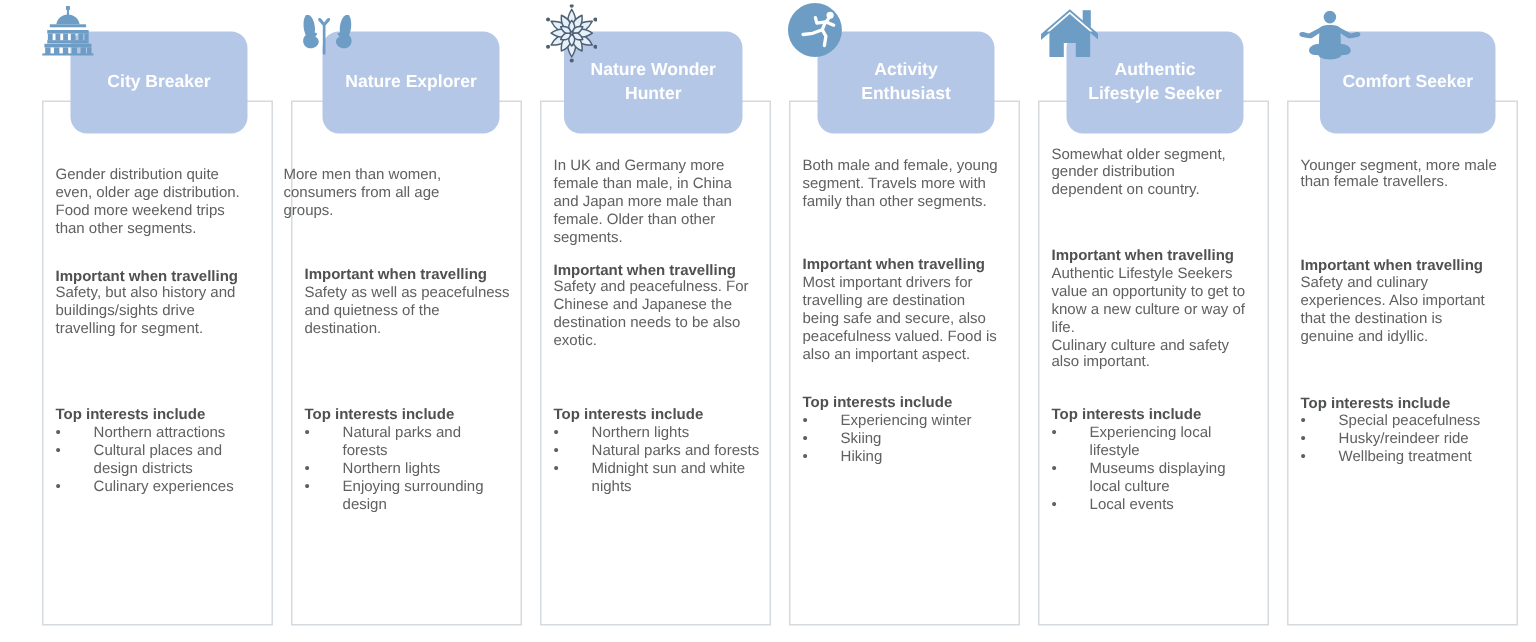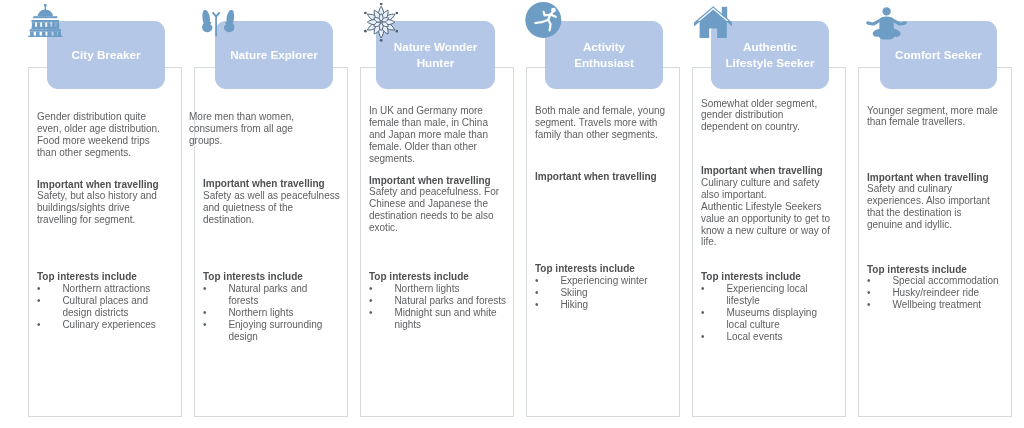--- a/index.html
+++ b/index.html
@@ -180,20 +180,21 @@
 </svg>
     </div>
   <div class="hdr" style="left:545px;width:118px">
       <span>Activity Enthusiast</span>
     </div>
   <div class="txt" style="left:535px;top:105.2px;width:133px">
     <p>Both male and female, young segment. Travels more with family than other segments.</p>
   </div>
   <div class="txt" style="left:535px;top:171.0px;width:133px">
     <p class="hd">Important when travelling</p>
+    <p>Most important drivers for travelling are destination being safe and secure, also peacefulness valued. Food is also an important aspect.</p>
   </div>
   <div class="txt" style="left:535px;top:263.1px;width:133px">
     <p class="hd">Top interests include</p>
     <ul class="lst">
       <li><span class="bu">•</span><span>Experiencing winter</span></li>
       <li><span class="bu">•</span><span>Skiing</span></li>
       <li><span class="bu">•</span><span>Hiking</span></li>
     </ul>
   </div>
 
@@ -211,22 +212,22 @@
 </svg>
     </div>
   <div class="hdr" style="left:711px;width:118px">
       <span>Authentic Lifestyle Seeker</span>
     </div>
   <div class="txt" style="left:701px;top:97.5px;width:131px">
     <p>Somewhat older segment, gender distribution dependent on country.</p>
   </div>
   <div class="txt" style="left:701px;top:165.0px;width:131px">
     <p class="hd">Important when travelling</p>
+    <p>Authentic Lifestyle Seekers value an opportunity to get to know a new culture or way of life.</p>
     <p>Culinary culture and safety also important.</p>
-    <p>Authentic Lifestyle Seekers value an opportunity to get to know a new culture or way of life.</p>
   </div>
   <div class="txt" style="left:701px;top:271.0px;width:131px">
     <p class="hd">Top interests include</p>
     <ul class="lst">
       <li><span class="bu">•</span><span>Experiencing local lifestyle</span></li>
       <li><span class="bu">•</span><span>Museums displaying local culture</span></li>
       <li><span class="bu">•</span><span>Local events</span></li>
     </ul>
   </div>
 
@@ -255,19 +256,19 @@
   <div class="txt" style="left:867px;top:104.5px;width:132px">
     <p>Younger segment, more male than female travellers.</p>
   </div>
   <div class="txt" style="left:867px;top:171.5px;width:132px">
     <p class="hd">Important when travelling</p>
     <p>Safety and culinary experiences. Also important that the destination is genuine and idyllic.</p>
   </div>
   <div class="txt" style="left:867px;top:263.5px;width:132px">
     <p class="hd">Top interests include</p>
     <ul class="lst">
-      <li><span class="bu">•</span><span>Special accommodation</span></li>
+      <li><span class="bu">•</span><span>Special peacefulness</span></li>
       <li><span class="bu">•</span><span>Husky/reindeer ride</span></li>
       <li><span class="bu">•</span><span>Wellbeing treatment</span></li>
     </ul>
   </div>
 
 </div>
 
 </body></html>

